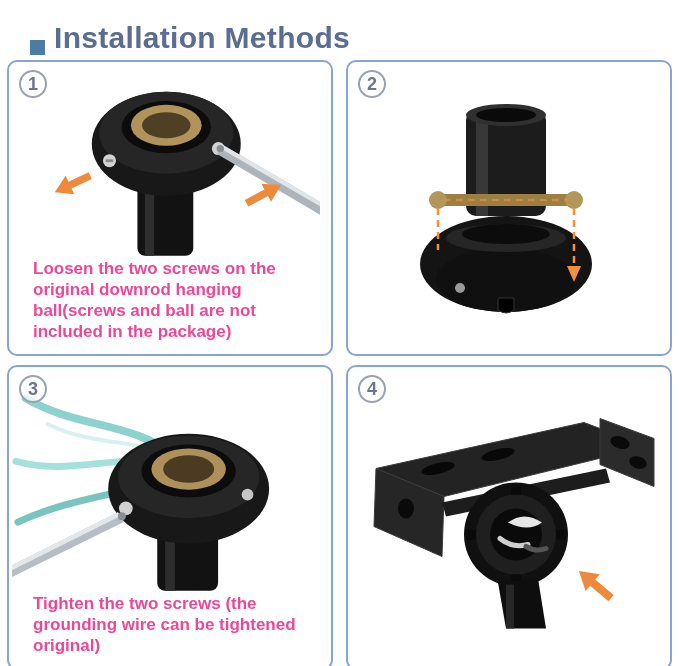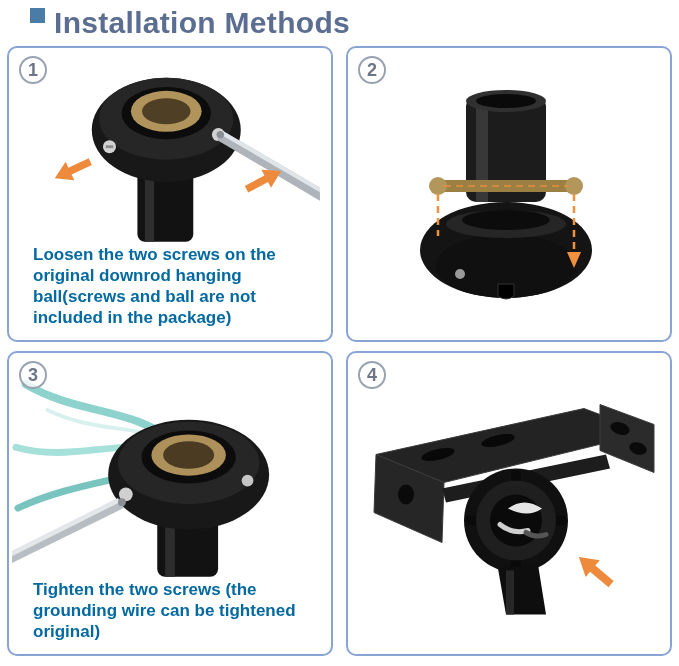--- a/index.html
+++ b/index.html
@@ -1,21 +1,21 @@
 <!DOCTYPE html>
 <html><head>
 <meta charset="utf-8">
 <style>
   * { box-sizing: border-box; margin: 0; padding: 0; }
   html, body { width: 679px; height: 666px; background: #ffffff; overflow: hidden; }
   body { font-family: "Liberation Sans", sans-serif; }
 
   .page { position: relative; width: 679px; height: 666px; background: #fff; }
 
-  .header { display: flex; align-items: flex-start; gap: 9px; padding: 6px 0 5px 30px; height: 46px; }
+  .header { display: flex; align-items: flex-end; gap: 9px; padding: 6px 0 5px 30px; height: 60px; }
   .title-square { width: 15px; height: 15px; background: #4a7ca6; flex: 0 0 auto; margin-top: 2px; }
   .title { font-size: 30px; font-weight: bold; color: #5b6d90; letter-spacing: 0.3px; }
 
   .grid {
     display: grid;
     grid-template-columns: 1fr 1fr;
     grid-template-rows: 296px 305px;
     column-gap: 13px;
     row-gap: 9px;
     padding: 0 7px;
@@ -52,21 +52,21 @@
     width: 100%;
     min-height: 0;
     display: block;
   }
 
   .caption {
     flex: 0 0 auto;
     padding: 2px 10px 12px 24px;
     font-size: 17px;
     font-weight: bold;
-    color: #0369a1;
+    color: #ec4899;
     line-height: 1.24;
     z-index: 2;
   }
 </style>
 </head>
 <body>
 
 <div class="page">
 
   <header class="header">

